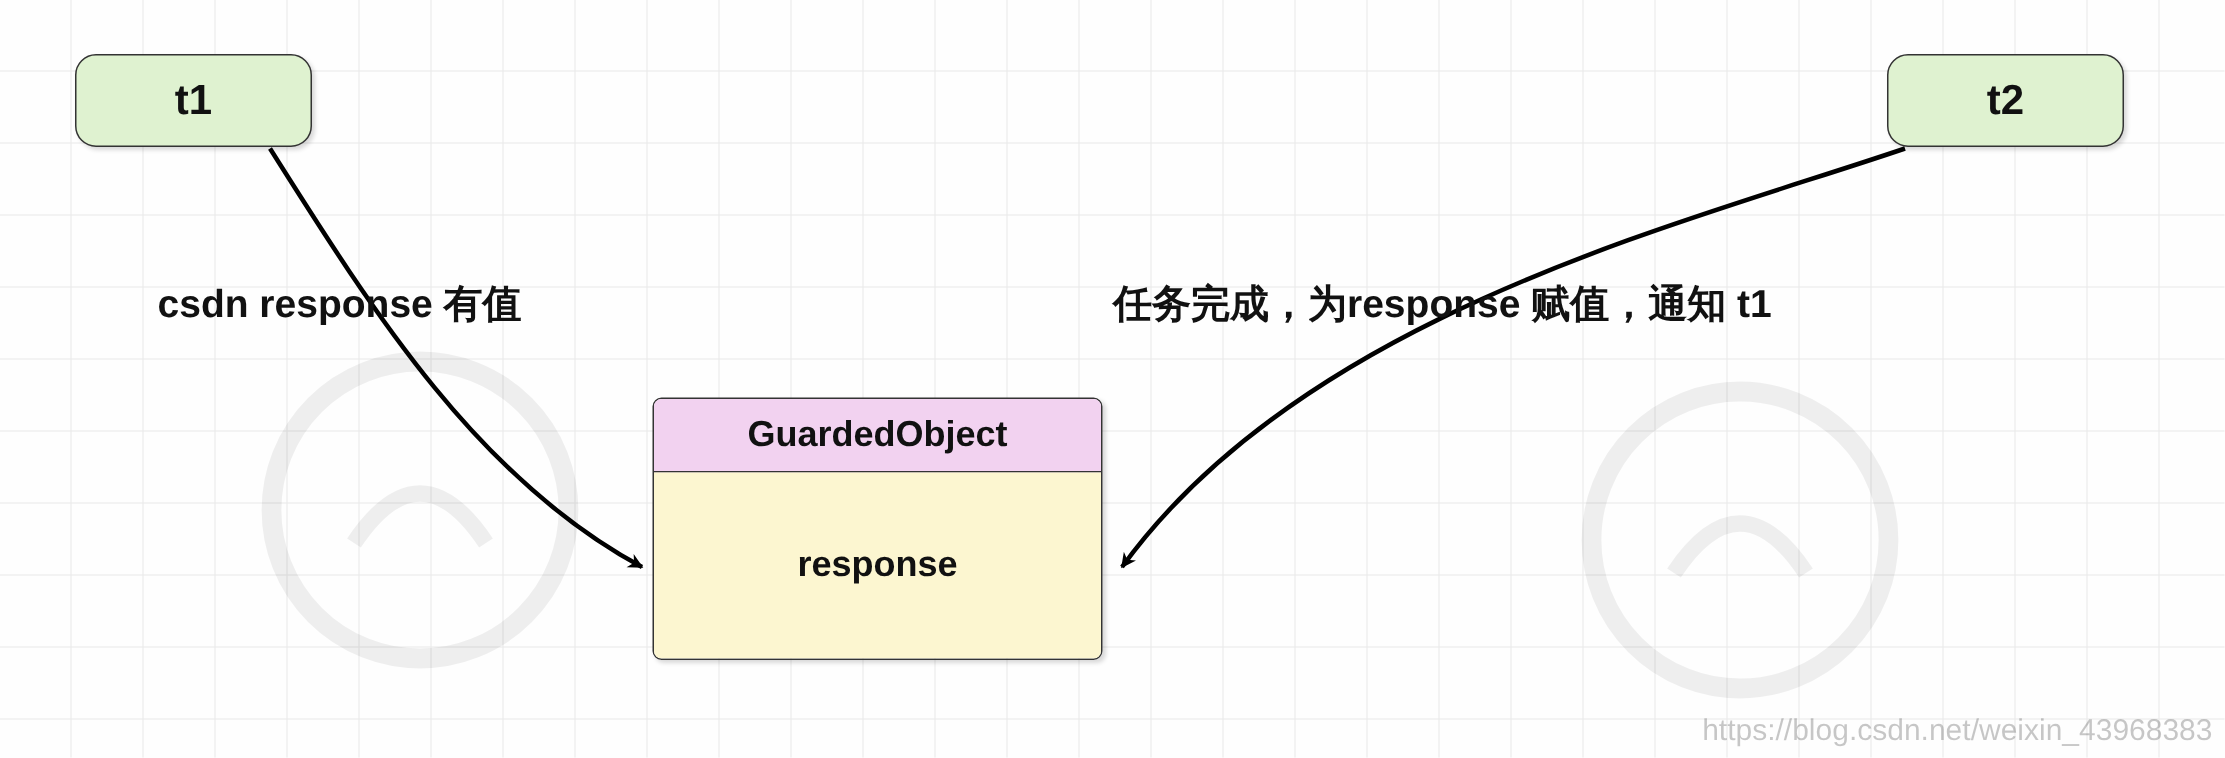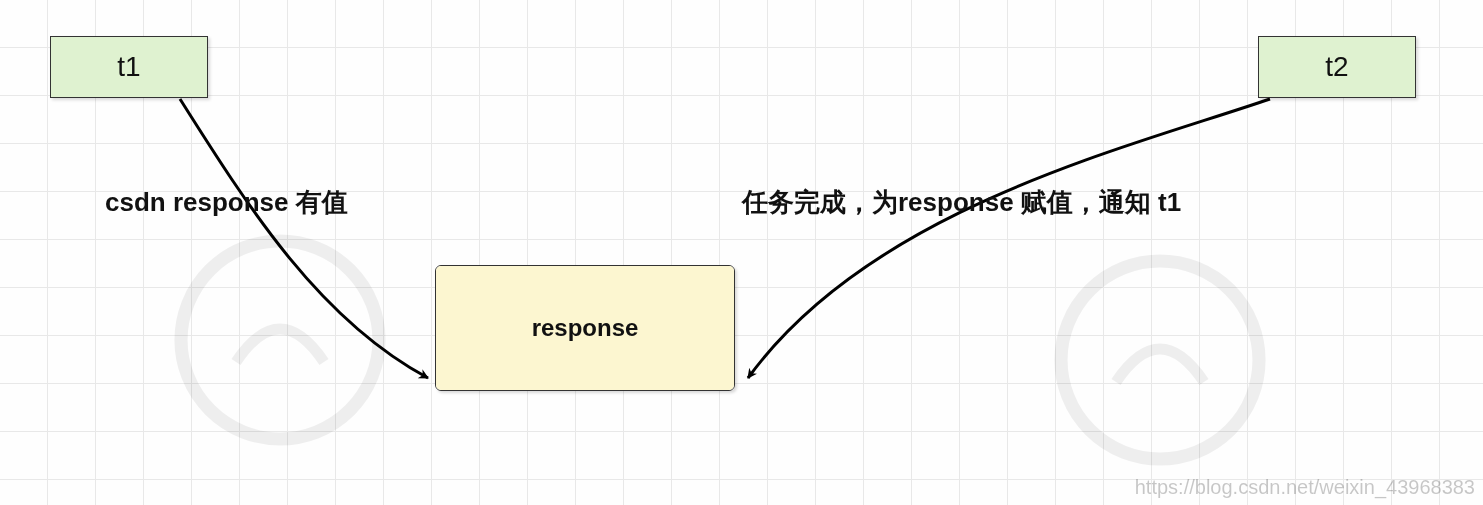--- a/index.html
+++ b/index.html
@@ -12,25 +12,25 @@
         linear-gradient(#e8e8e8 1px, transparent 1px),
         linear-gradient(90deg, #e8e8e8 1px, transparent 1px);
       background-size: 48px 48px;
       background-position: -1px -1px;
       font-family: "Segoe UI", "Microsoft YaHei", Arial, sans-serif;
       overflow: hidden;
     }
     .box {
       position: absolute;
       border: 1.5px solid #333;
-      border-radius: 0;
+      border-radius: 14px;
       display: flex;
       align-items: center;
       justify-content: center;
-      font-weight: 400;
+      font-weight: 700;
       box-shadow: 2px 2px 3px rgba(0,0,0,0.15);
     }
     .t-box {
       width: 158px;
       height: 62px;
       background: #dff2d0;
       font-size: 28px;
       color: #111;
     }
     .guarded {
@@ -108,20 +108,21 @@
 
 <div class="box t-box" style="left:50px; top:36px;">
   <span>t1</span>
 </div>
 
 <div class="box t-box" style="left:1258px; top:36px;">
   <span>t2</span>
 </div>
 
 <div class="guarded">
+  <div class="guarded-header">GuardedObject</div>
   <div class="guarded-body">response</div>
 </div>
 
 <svg class="arrows">
   <defs>
     <marker id="arrowhead" markerWidth="12" markerHeight="12" refX="9" refY="5" orient="auto" markerUnits="userSpaceOnUse">
       <path d="M0,0 L10,5 L0,10 L3,5 Z" fill="#000"></path>
     </marker>
   </defs>
 

